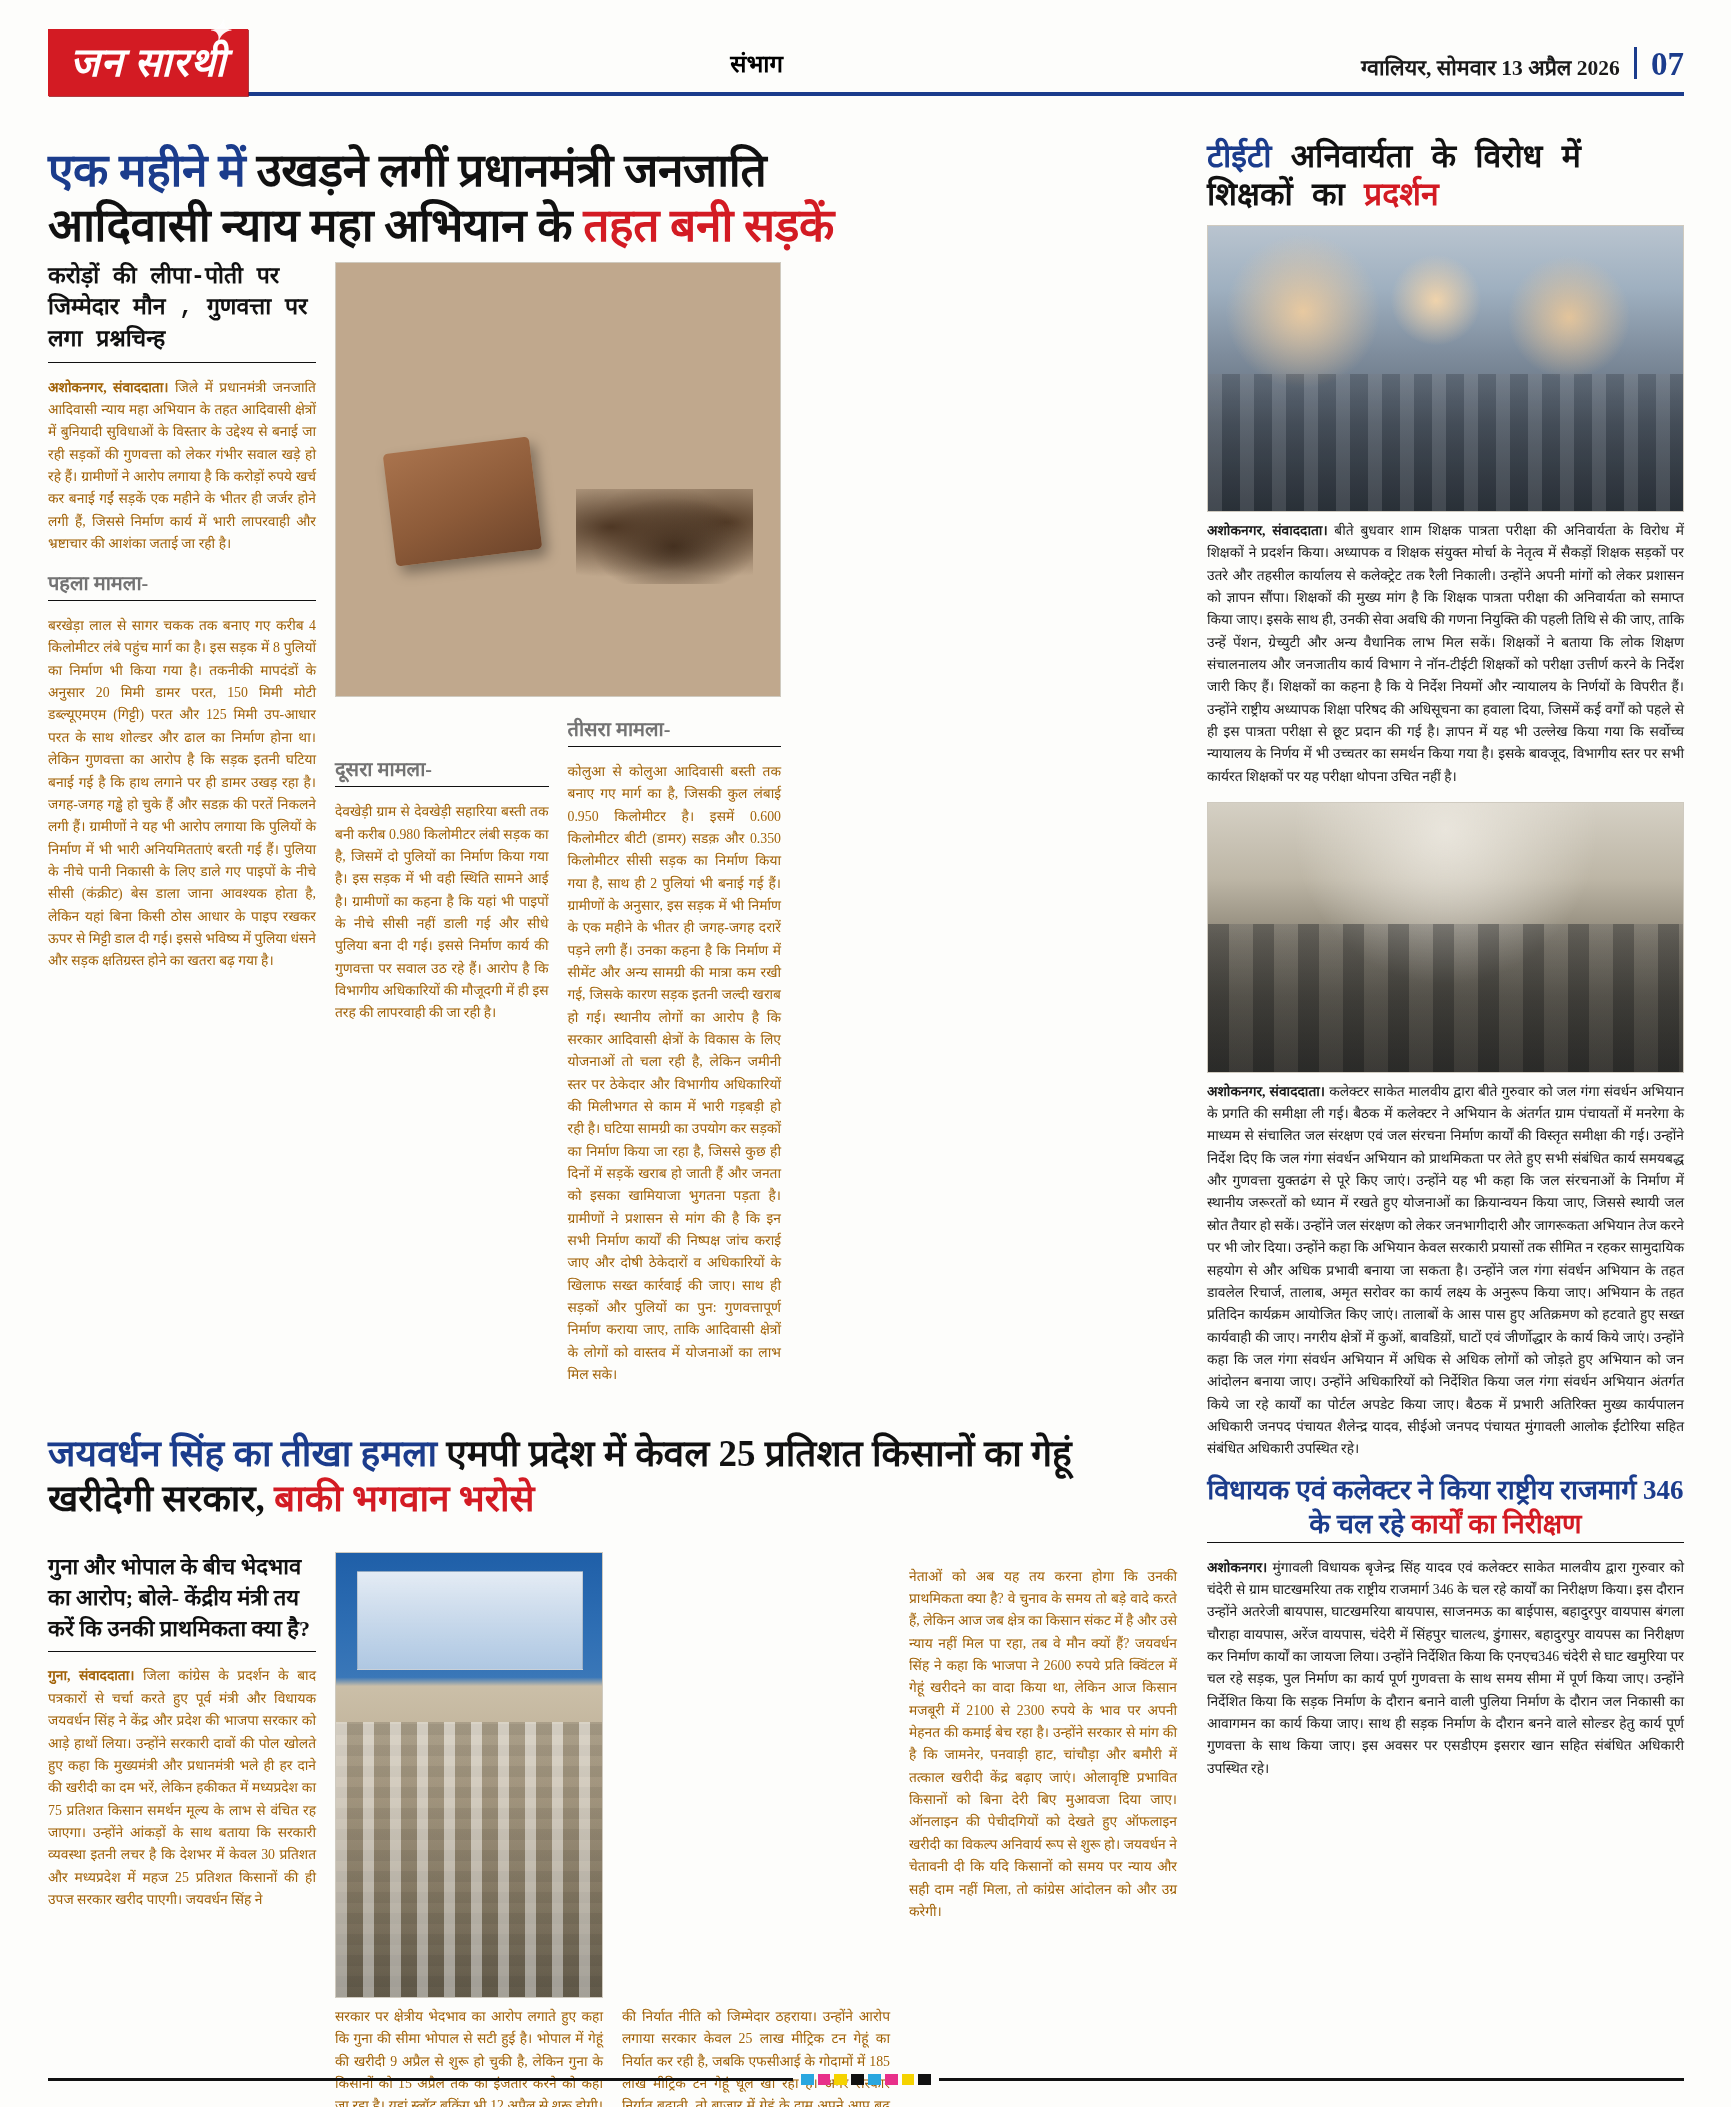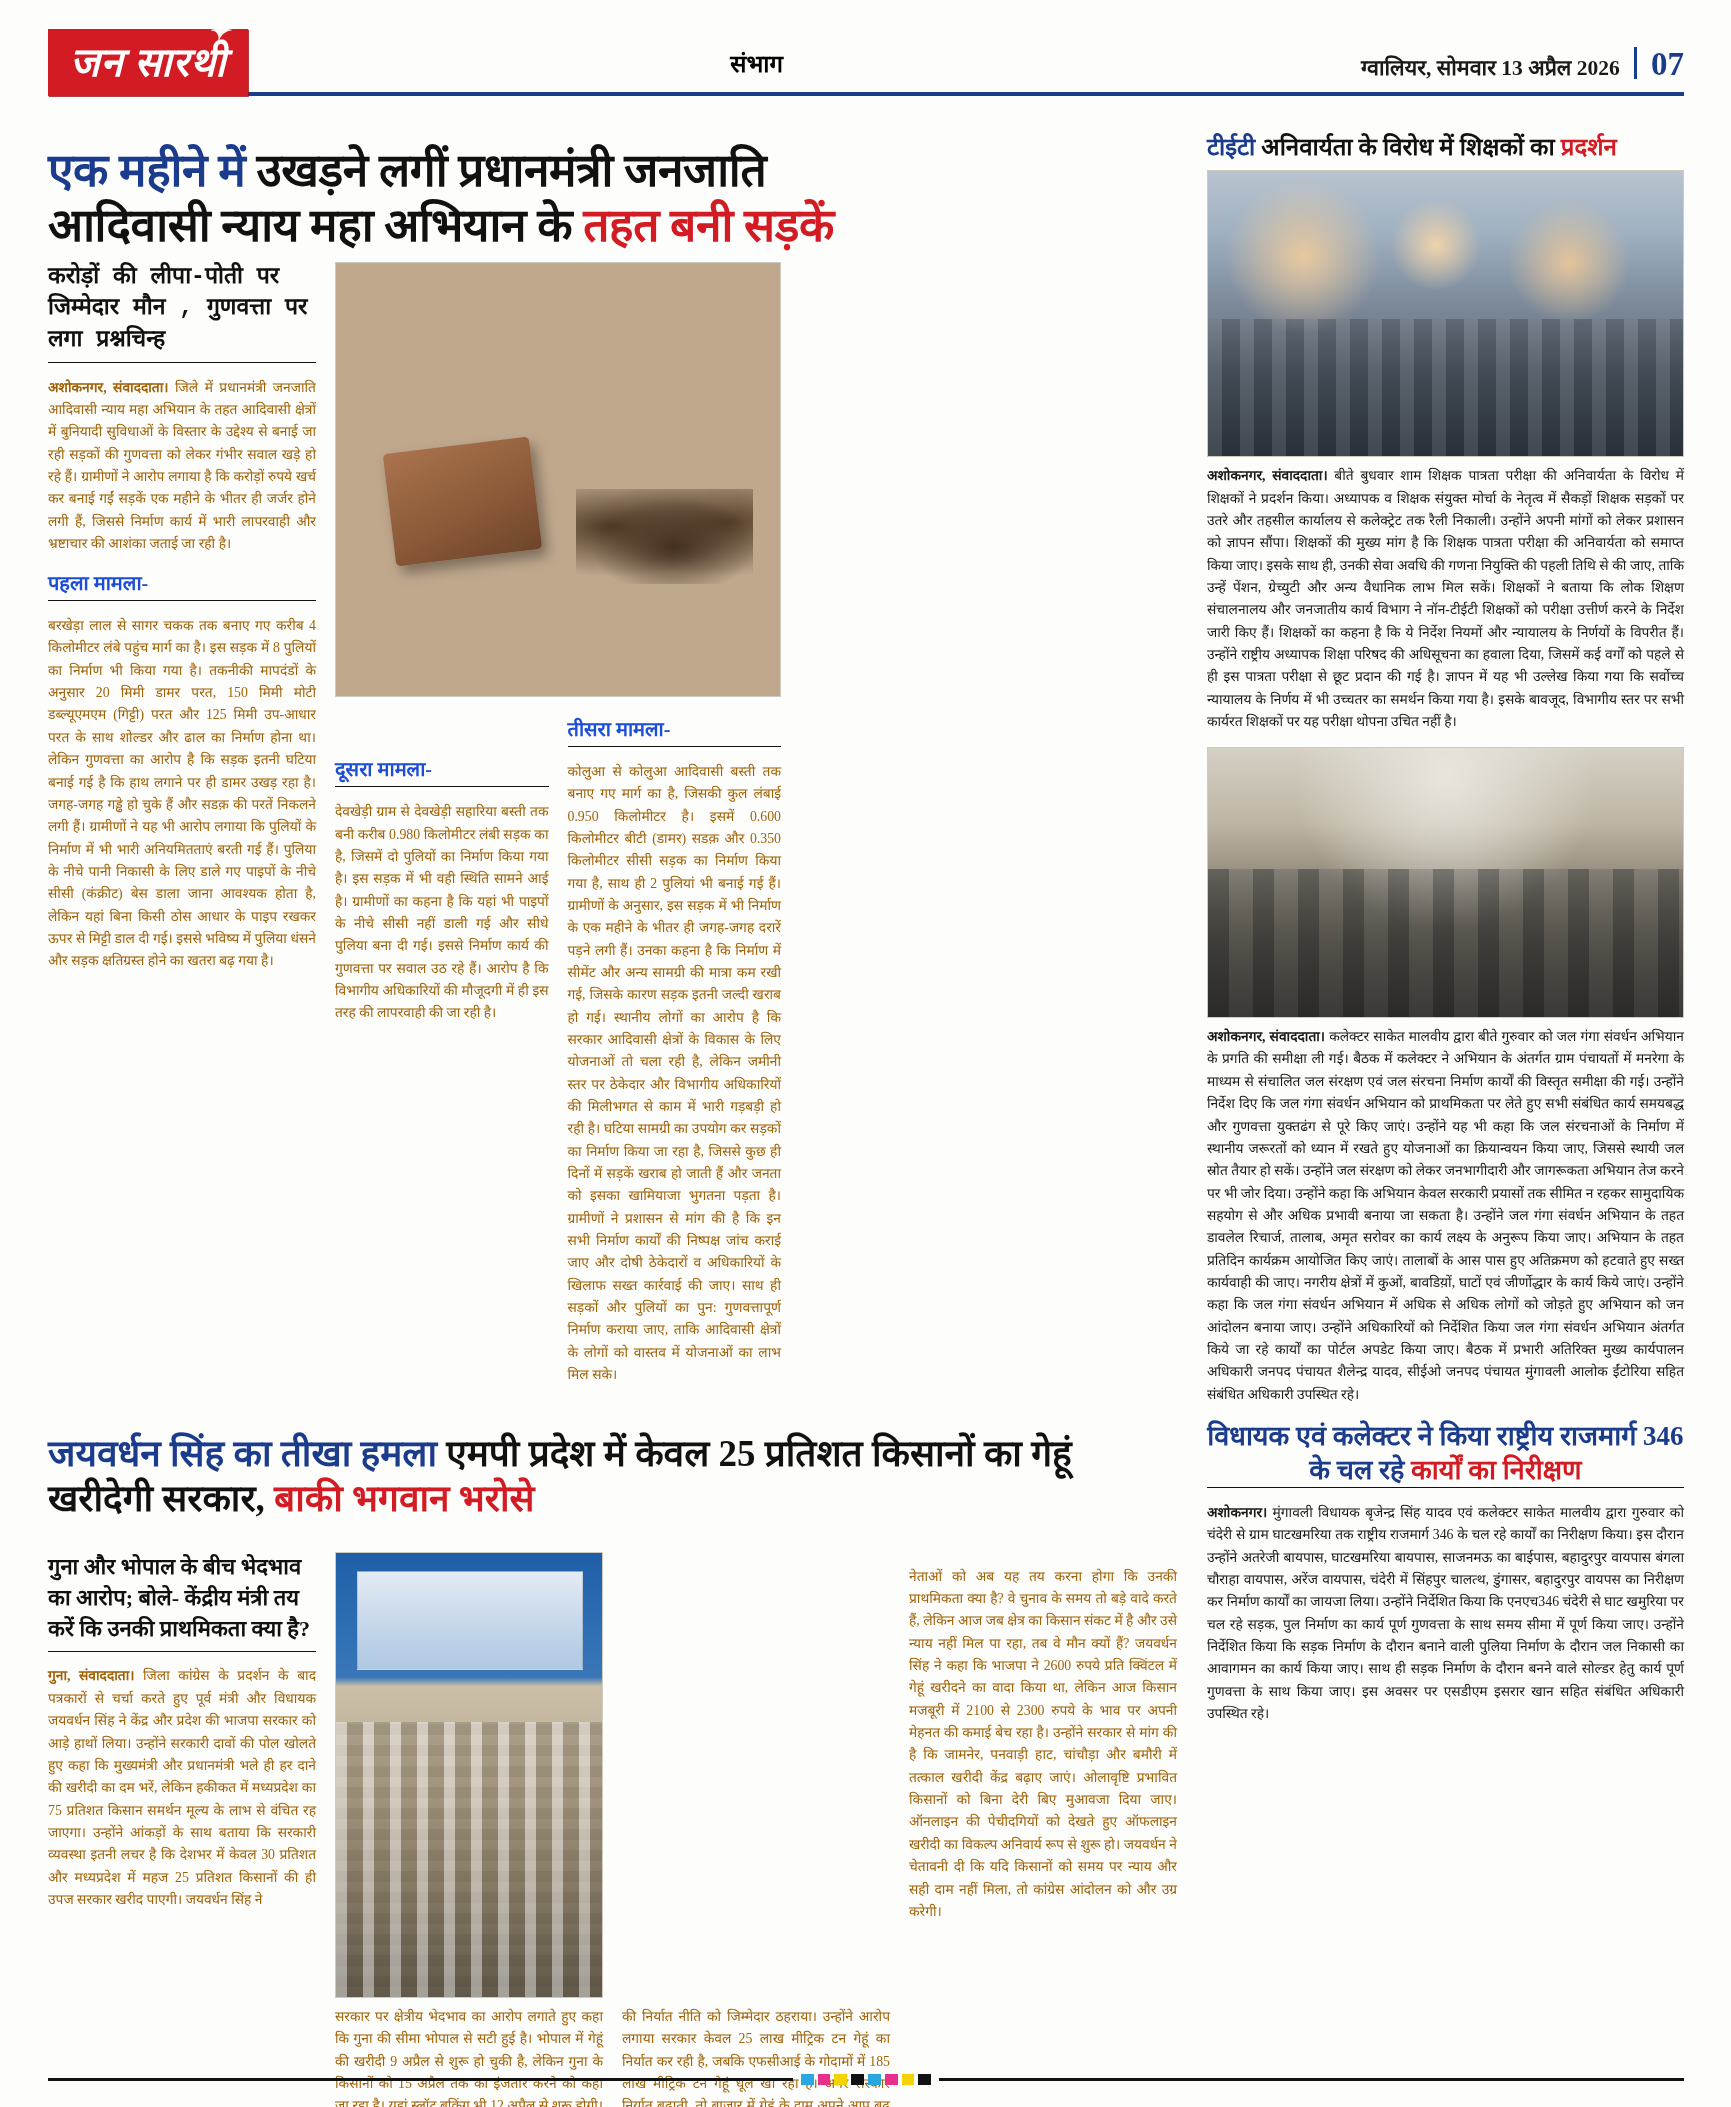--- a/index.html
+++ b/index.html
@@ -138,21 +138,21 @@
     hyphens: auto;
   }
   .dateline { font-weight: bold; }
   .sec-head {
     font-family: "Liberation Serif", serif;
     font-size: 20px;
     font-weight: bold;
     margin: 9.6px 0 4.8px 0;
     padding-bottom: 4px;
     border-bottom: 1.6px solid #111;
-    color: #1d4ed8;
+    color: #737373;
   }
   .photo {
     width: 100%;
     display: block;
     border: 0.8px solid #cfcabf;
     box-sizing: border-box;
   }
 
   
   .photo-dirt {
@@ -242,22 +242,22 @@
     content: "";
     position: absolute;
     left: 0; right: 0; bottom: 0; height: 62%;
     background:
       repeating-linear-gradient(90deg, rgba(255,255,255,.45) 0 11px, rgba(120,110,92,.25) 11px 27px),
       repeating-linear-gradient(0deg, rgba(0,0,0,.05) 0 9.6px, rgba(0,0,0,.12) 9.6px 21px);
   }
 
   
   .rail-headline {
-    font-family: Liberation Serif, serif;
-    font-size: 24px;
+    font-family: Liberation Mono, monospace;
+    font-size: 32px;
     font-weight: bold;
     line-height: 1.2;
     color: #111;
     margin-bottom: 8px;
   }
   .rail-body {
     font-size: 13.8px;
     line-height: 1.62;
     text-align: justify;
     font-family: "Liberation Serif", serif;

